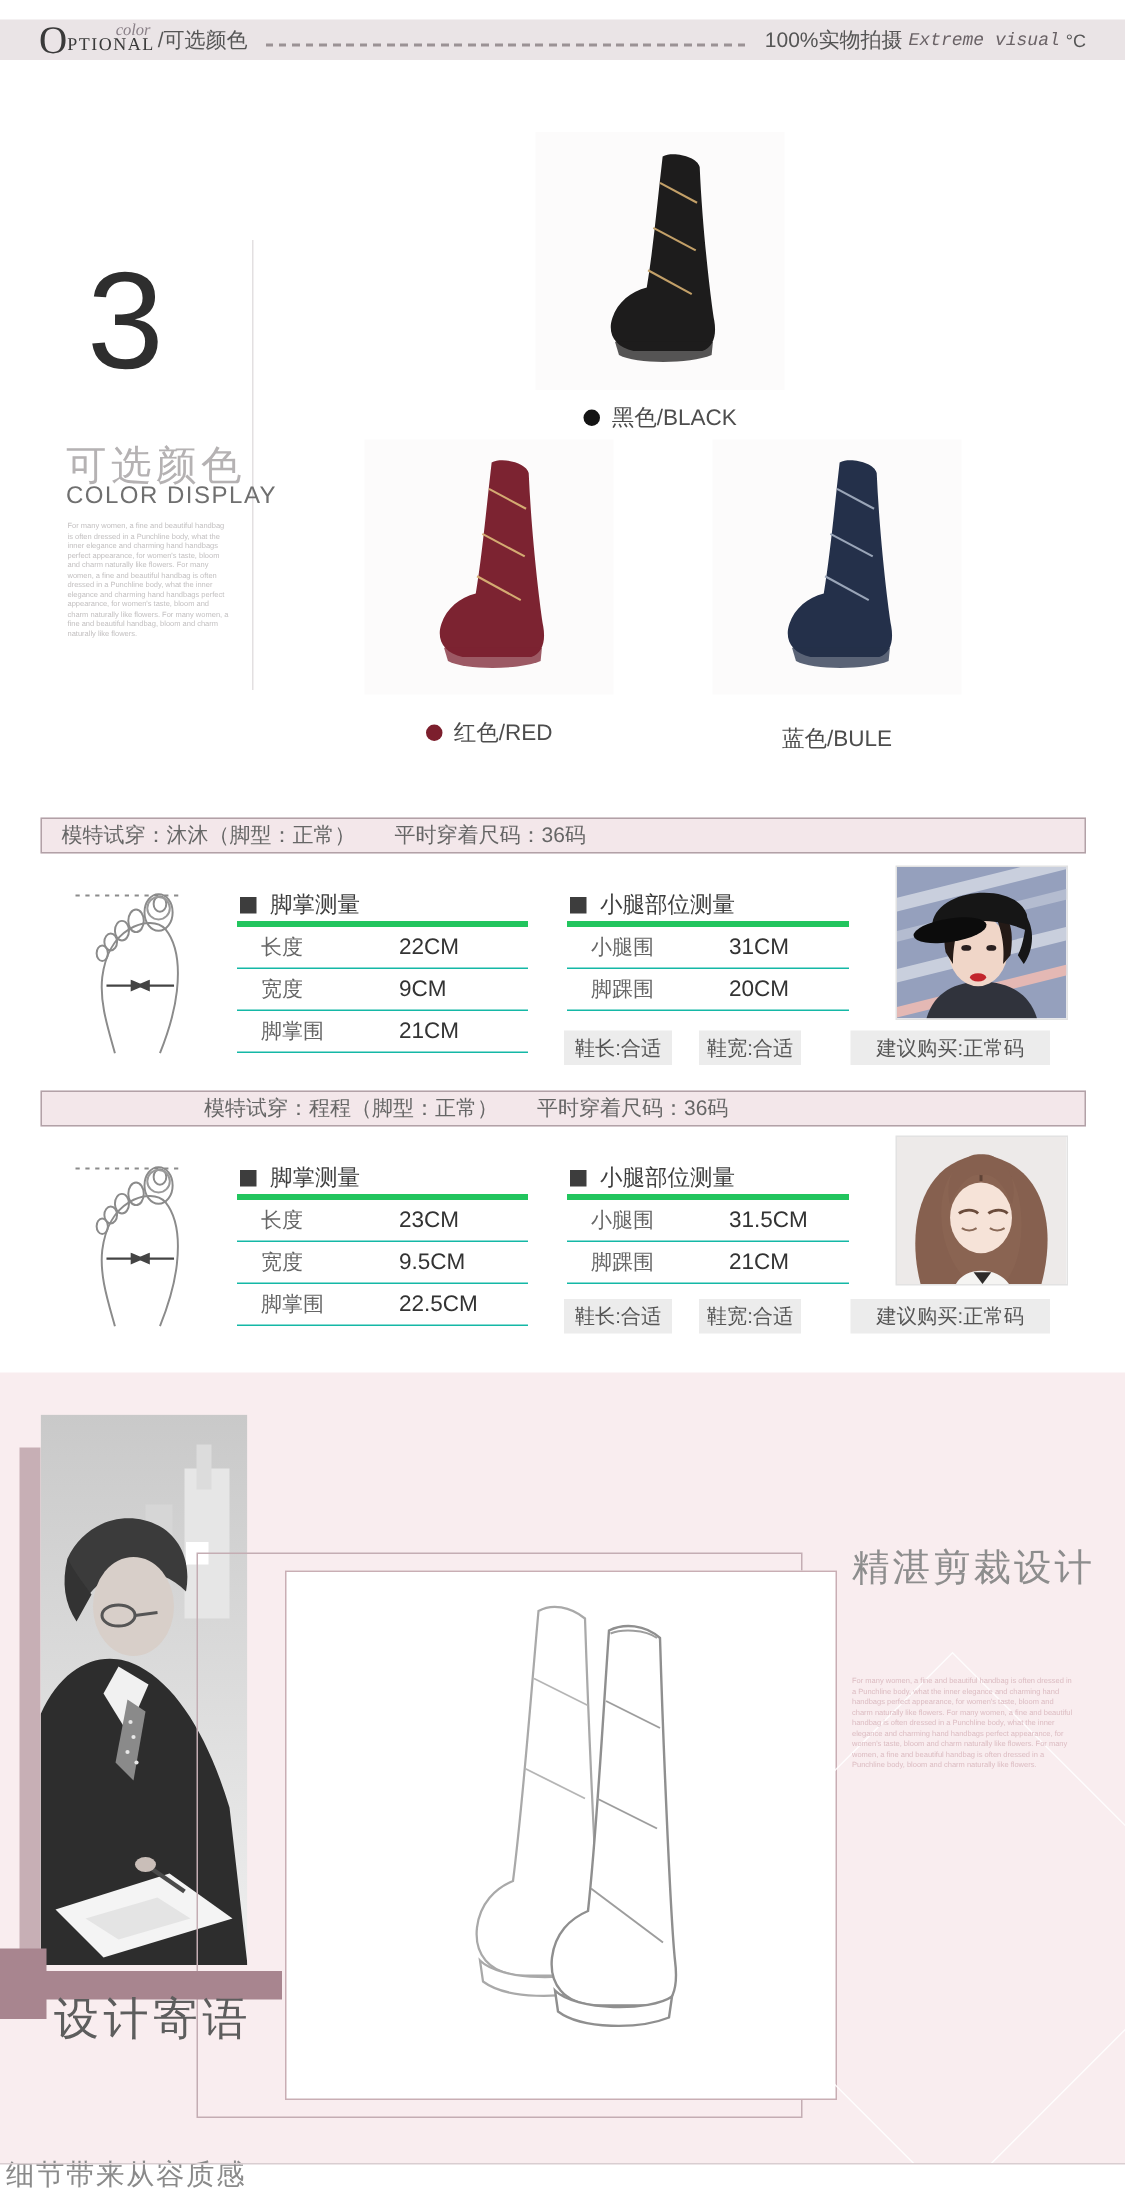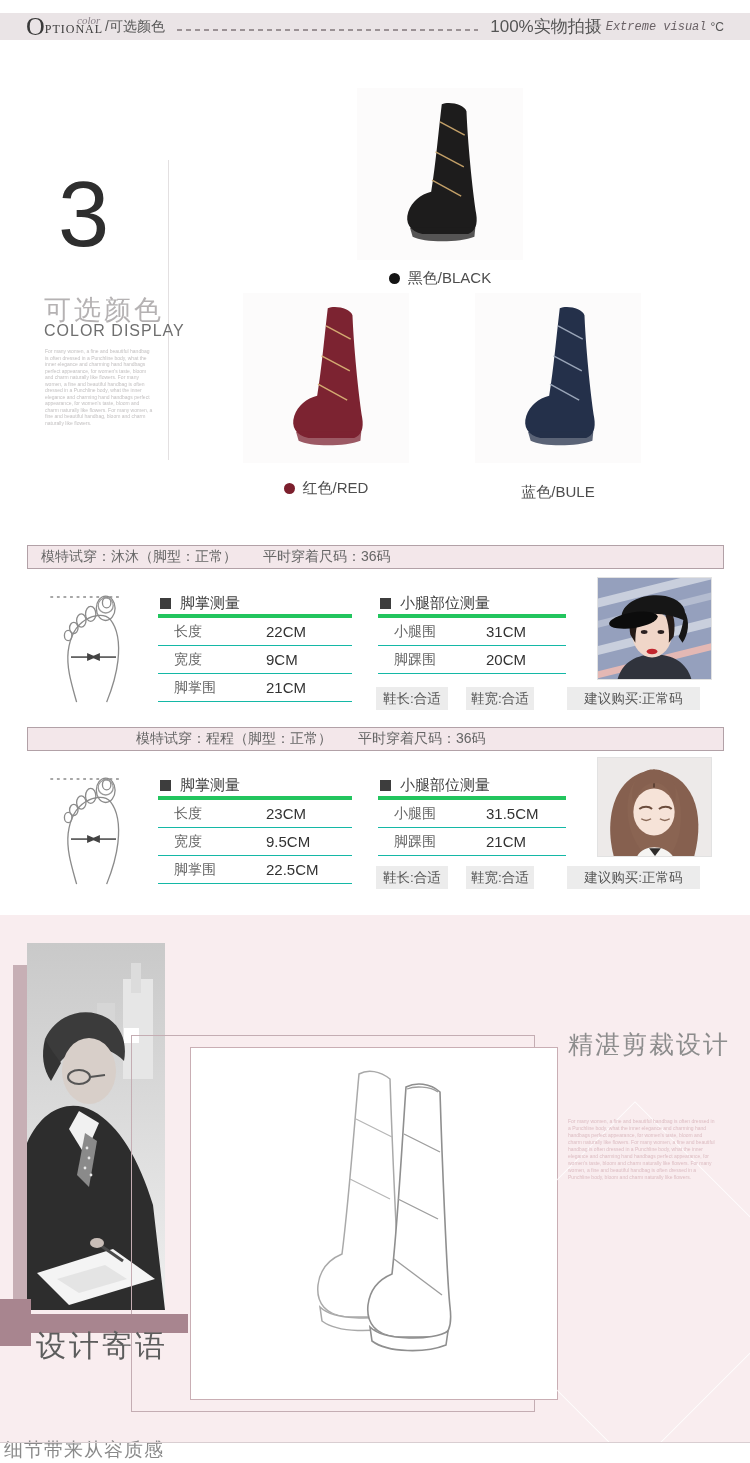--- a/index.html
+++ b/index.html
@@ -10,21 +10,21 @@
   
   .topbar { position:absolute; left:0; top:13px; width:750px; height:27px;
             background:#eae4e6; display:flex; align-items:center; padding:0 26px; }
   .big-o { font-family:"Liberation Serif", serif; font-size:26px; color:#3a3a3a; line-height:1; }
   .optional { font-family:"Liberation Serif", serif; font-size:12px; letter-spacing:1px; color:#3a3a3a; margin-top:6px; }
   .script-color { font-family:"Liberation Serif", serif; font-style:italic; font-size:11px; color:#8a8088;
                   position:relative; top:-7px; left:-26px; width:0; white-space:nowrap; }
   .topbar-cn { font-size:14px; color:#555; margin-left:2px; white-space:nowrap; }
   .dashes { flex:1; height:2px; margin:6px 12px 0 12px;
             background:repeating-linear-gradient(90deg,#9b9295 0 5px,transparent 5px 9px); }
-  .tb-right { font-size:17px; color:#555; white-space:nowrap; }
+  .tb-right { font-size:14px; color:#555; white-space:nowrap; }
   .tb-script { font-family:Liberation Mono, monospace; font-style:italic; font-size:12px; color:#6a6266; margin:0 4px; }
   .tb-degree { font-size:12px; color:#555; }
 
   
   .num3 { position:absolute; left:58px; top:168px; font-size:92px; line-height:1; color:#2e2e2e; }
   .vline { position:absolute; left:168px; top:160px; width:1px; height:300px; background:#e3e0e1; }
   .cd-cn { position:absolute; left:44px; top:292px; font-size:27px; color:#b5b2b3; letter-spacing:3px; }
   .cd-en { position:absolute; left:44px; top:322px; font-size:16px; color:#6f6f6f; letter-spacing:1px; }
   .fineprint { position:absolute; left:45px; top:348px; width:108px; font-size:5px; line-height:6.5px;
                color:#c3c0c1; word-break:break-word; }

